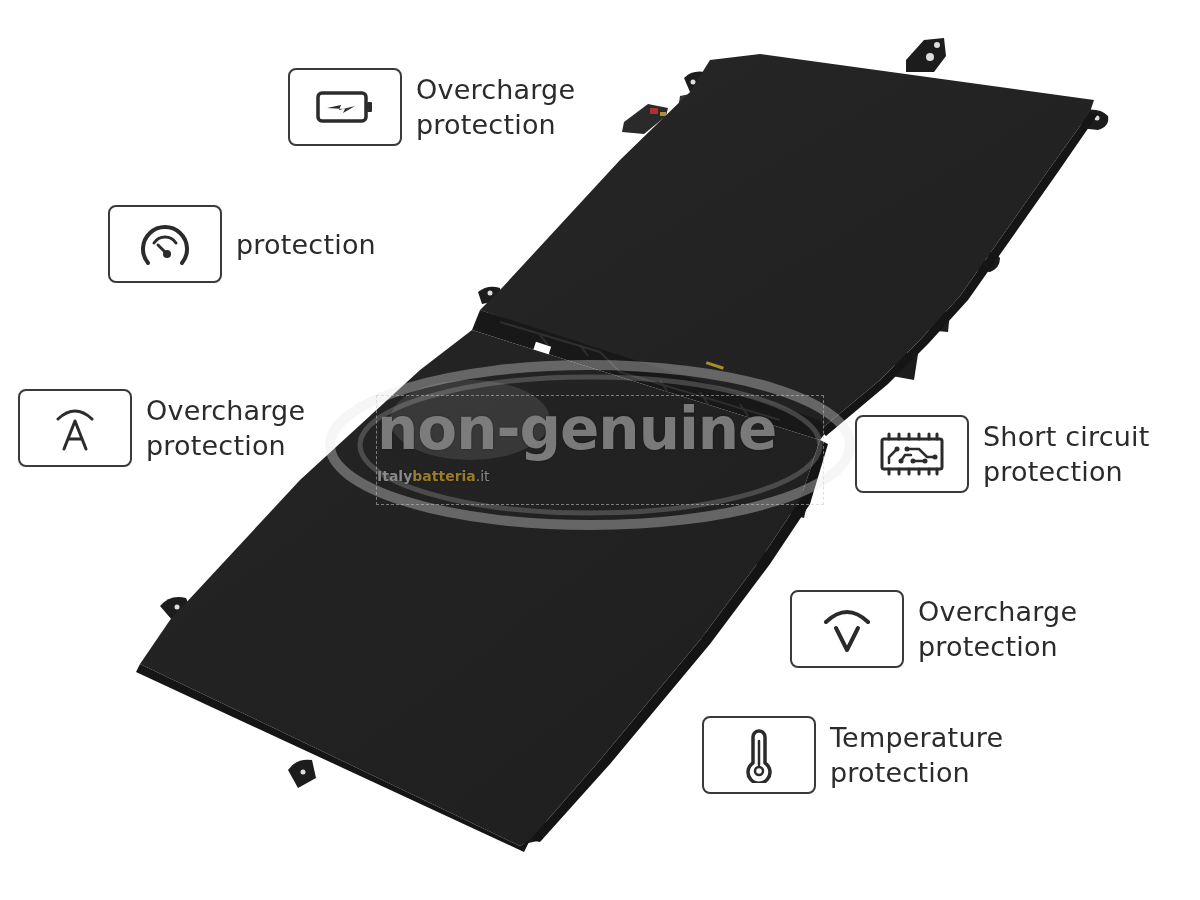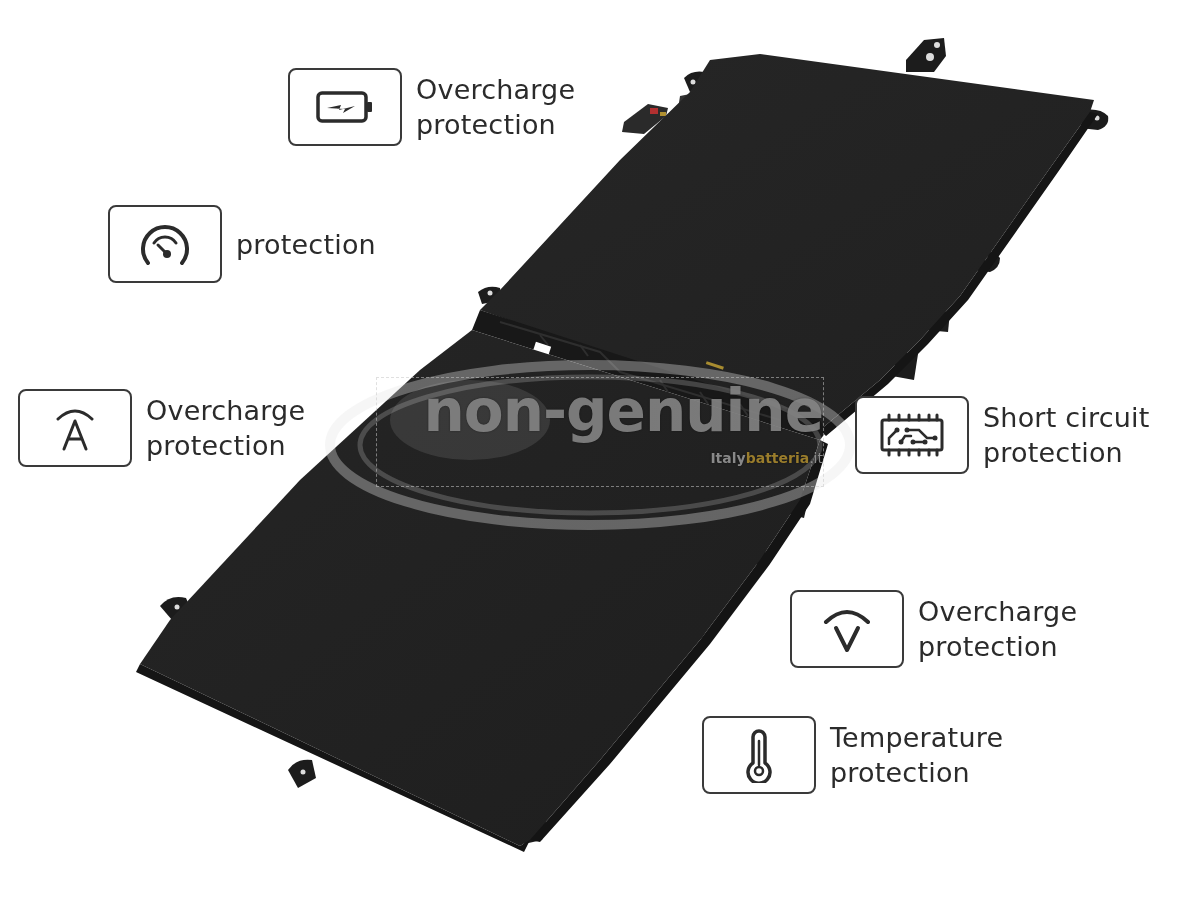--- a/index.html
+++ b/index.html
@@ -51,26 +51,26 @@
       font-weight: 500;
       letter-spacing: 0.2px;
       white-space: nowrap;
     }
     .feature-label span {
       display: block;
     }
     .watermark {
       position: absolute;
       left: 376px;
-      top: 377px;
+      top: 395px;
       width: 448px;
       height: 110px;
       border: 1px dashed rgba(200,200,200,0.55);
       box-sizing: border-box;
-      text-align: right;
+      text-align: left;
     }
     .wm-main {
       font-family: "DejaVu Sans", sans-serif;
       font-weight: bold;
       font-size: 58px;
       line-height: 66px;
       color: rgba(140,140,140,0.85);
       letter-spacing: -1px;
       margin-top: 0px;
       text-shadow: 0 0 2px rgba(0,0,0,0.4);
@@ -203,21 +203,21 @@
         <path d="M8 16 Q25 0 42 16" fill="none" stroke="#2b2b2b" stroke-width="3" stroke-linecap="round"></path>
         <path d="M14 46 L25 18 L36 46 M18 36 L32 36" fill="none" stroke="#2b2b2b" stroke-width="3" stroke-linecap="round" stroke-linejoin="round"></path>
       </svg>
     </div>
     <div class="feature-label">
       <span>Overcharge</span>
       <span>protection</span>
     </div>
   </div>
 
-  <div class="feature" style="left:855px; top:396px;">
+  <div class="feature" style="left:855px; top:415px;">
     <div class="icon-box" style="width:114px;height:78px;">
       <svg width="70" height="46" viewBox="0 0 70 46">
         <rect x="5" y="8" width="60" height="30" rx="2" fill="none" stroke="#2b2b2b" stroke-width="3"></rect>
         <g stroke="#2b2b2b" stroke-width="3" stroke-linecap="round">
           <line x1="12" y1="3" x2="12" y2="8"></line>
             <line x1="22" y1="3" x2="22" y2="8"></line>
             <line x1="32" y1="3" x2="32" y2="8"></line>
             <line x1="42" y1="3" x2="42" y2="8"></line>
             <line x1="52" y1="3" x2="52" y2="8"></line>
             <line x1="60" y1="3" x2="60" y2="8"></line>

